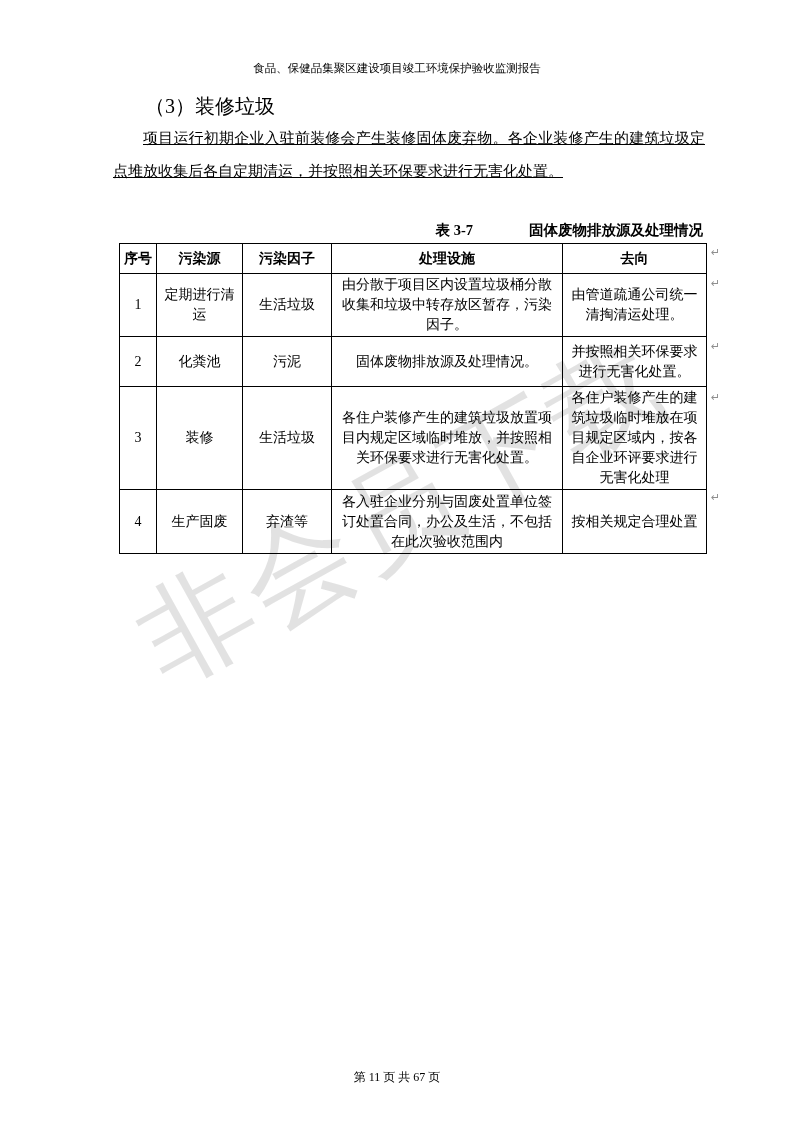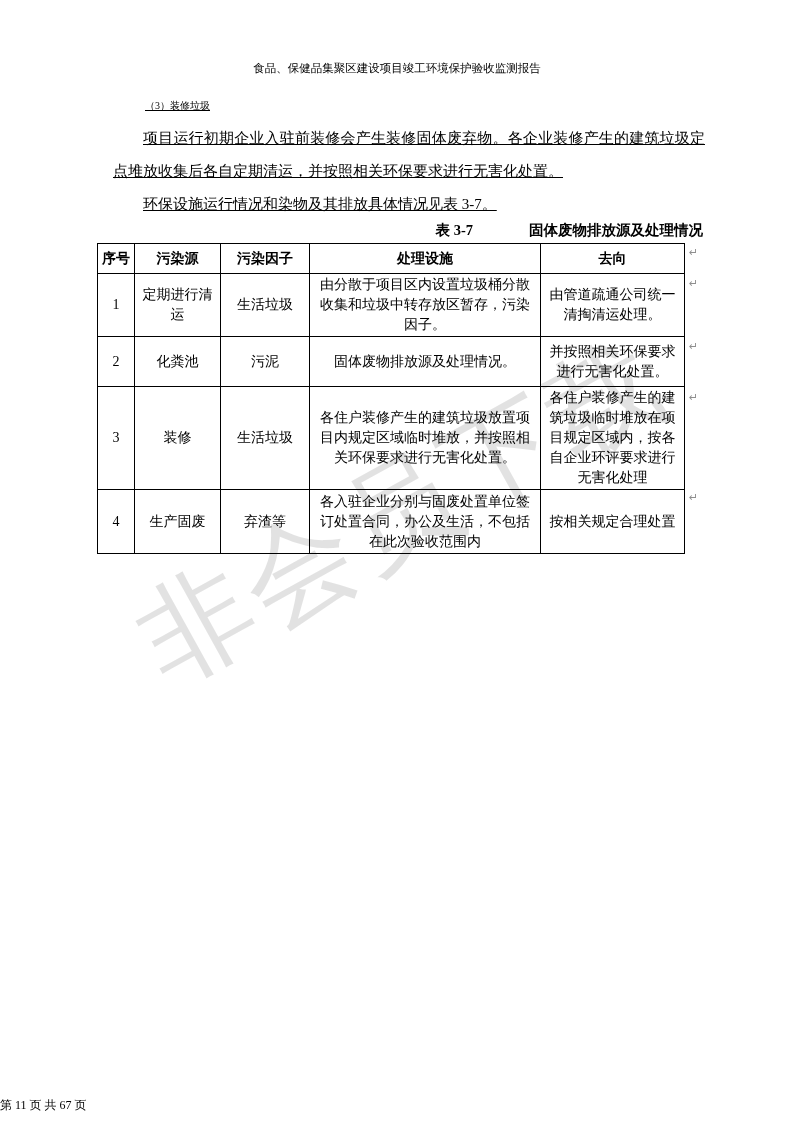--- a/index.html
+++ b/index.html
@@ -28,42 +28,41 @@
     user-select:none;
   }
   .doc-header {
     position:absolute; top:61px; left:0; right:0;
     text-align:center;
     font-size:11.5px; font-weight:normal;
     z-index:1;
   }
   .section-heading {
     position:absolute; top:95px; left:145px;
-    font-size:10px; line-height:22px;
+    font-size:20px; line-height:22px;
     z-index:1;
-    text-decoration:underline;
   }
   .body-par {
     position:absolute; left:113px; width:592px;
     font-size:15px; line-height:33px;
     text-align:justify;
     text-indent:2em;
     z-index:1;
     text-decoration:underline;
   }
   .par-1 { top:122px; }
   .par-2 { top:188px; }
   .table-title {
     position:absolute; top:221px; left:113px; width:590px;
     display:flex; justify-content:flex-end; align-items:baseline; gap:56px;
     font-size:14.5px; font-weight:bold;
     z-index:1;
   }
   .table-wrap {
-    position:absolute; left:97px; top:243px;
+    position:absolute; left:119px; top:243px;
     z-index:1;
   }
   table.doc-table {
     border-collapse:collapse;
     table-layout:fixed;
     background:transparent;
   }
   .doc-table th, .doc-table td {
     border:1px solid #000;
     font-size:14px;
@@ -83,39 +82,39 @@
     color:#8f8f8f;
     font-family:"DejaVu Sans","Liberation Sans",sans-serif;
     line-height:1;
   }
   .mark-0 { top:4px; }
   .mark-1 { top:35px; }
   .mark-2 { top:98px; }
   .mark-3 { top:149px; }
   .mark-4 { top:249px; }
   .doc-footer {
-    position:absolute; top:1097px; left:0; right:0;
+    position:absolute; top:1069px; left:0; right:0;
+    text-align:center;
     font-size:12px;
     z-index:1;
   }
 </style>
 </head>
 <body>
 
 <div class="page">
 
   <div class="watermark">非会员下载</div>
 
   <div class="doc-header">食品、保健品集聚区建设项目竣工环境保护验收监测报告</div>
 
   <div class="section-heading">（3）装修垃圾</div>
 
   <div class="body-par par-1">项目运行初期企业入驻前装修会产生装修固体废弃物。各企业装修产生的建筑垃圾定点堆放收集后各自定期清运，并按照相关环保要求进行无害化处置。</div>
 
-  <div class="body-par par-2">环保设施运行情况和染物及其排放具体情况见表 3-7。</div>
 
   <div class="table-title">
     <span>表 3-7</span>
     <span>固体废物排放源及处理情况</span>
   </div>
 
   <div class="table-wrap">
     <table class="doc-table">
       <colgroup>
         <col style="width:37px">

